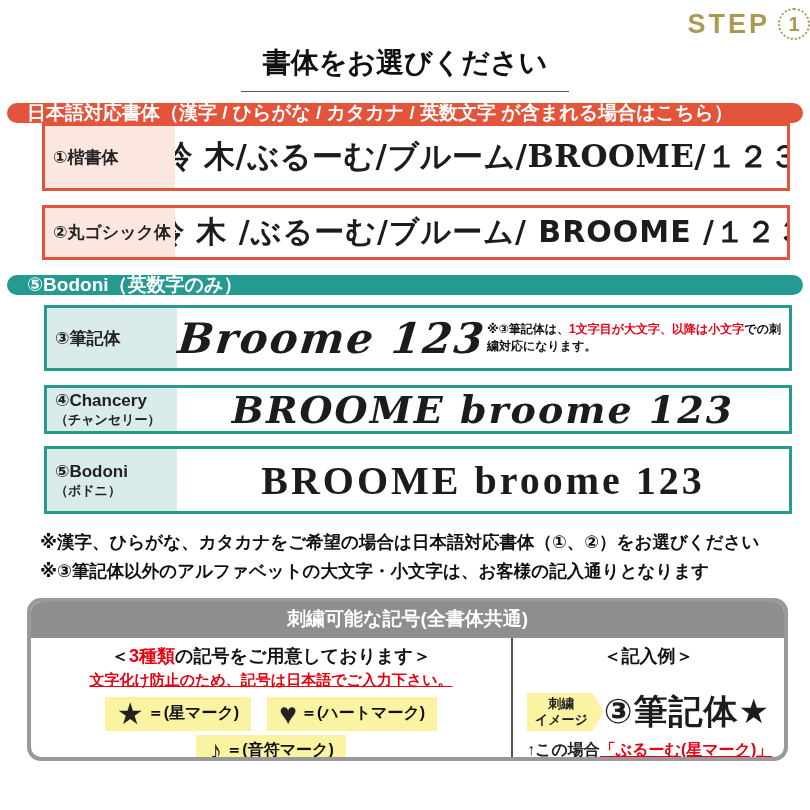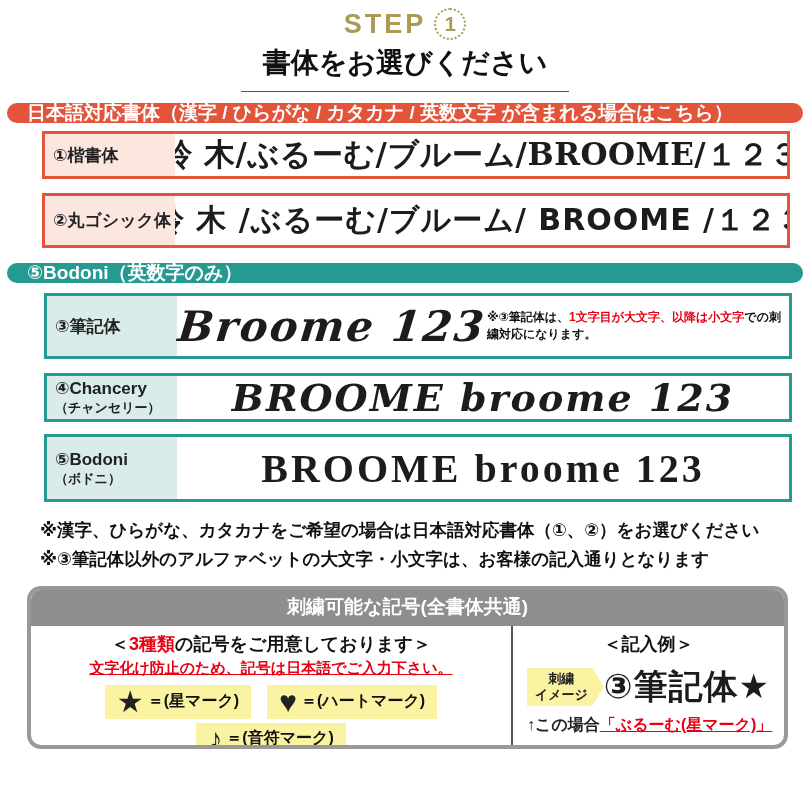--- a/index.html
+++ b/index.html
@@ -1,21 +1,21 @@
 <!DOCTYPE html>
 <html><head>
 <meta charset="utf-8">
 <style>
   * { margin:0; padding:0; box-sizing:border-box; }
   html,body { width:810px; height:810px; background:#fff; overflow:hidden;
     font-family:"Liberation Sans","DejaVu Sans",sans-serif; }
   .page { width:810px; height:810px; background:#fff; position:relative; padding-top:6px; }
 
   
-  .step-row { display:flex; justify-content:center; align-items:center; gap:8px; height:36px; }
+  .step-row { display:flex; justify-content:flex-end; align-items:center; gap:8px; height:36px; }
   .step-text { color:#ac9a52; font-size:27px; font-weight:600; letter-spacing:3px; }
   .step-circle { width:32px; height:32px; border:2px dotted #ac9a52; border-radius:50%;
     display:flex; align-items:center; justify-content:center; }
   .step-circle span { color:#ac9a52; font-size:20px; font-weight:600; }
   .title-wrap { text-align:center; margin-top:2px; }
   .title { display:inline-block; font-size:28px; font-weight:bold; color:#111;
     padding:0 22px 9px; border-bottom:1.5px solid #555; }
 
   
   .banner { margin:0 7px; height:20px; border-radius:16px; color:#fff; font-weight:bold;
@@ -27,21 +27,21 @@
   .font-box { display:flex; margin-left:42px; width:748px; background:#fff; }
   .font-box.red  { border:3px solid #e2553b; }
   .font-box.teal { border:3px solid #259a90;margin-left:44px; }
   .font-label { width:130px; flex:0 0 130px; display:flex; flex-direction:column;
     justify-content:center; padding-left:8px; font-size:17px; font-weight:bold; color:#222; }
   .font-label.pink  { background:#fbe6e0; }
   .font-label.ltteal{ background:#d9ece9; }
   .font-label .sub { font-size:13px; font-weight:bold; }
   .font-sample { flex:1; display:flex; align-items:center; justify-content:center;
     color:#1c1c1c; white-space:nowrap; overflow:hidden; }
-  .box1 { margin-top:8px;  height:48px;justify-content:center; }
+  .box1 {  height:68px;justify-content:center; }
   .box2 { margin-top:14px; height:55px; }
   .box3 { margin-top:10px; height:66px; }
   .box4 { margin-top:14px; height:49px; }
   .box5 { margin-top:12px; height:68px; }
   .s-kaisho { font-family:"DejaVu Serif","Liberation Serif",serif; font-weight:bold; font-size:31px; letter-spacing:0.5px; }
   .s-maru   { font-family:"DejaVu Sans","Liberation Sans",sans-serif; font-weight:bold; font-size:30px; letter-spacing:1px; }
   .s-script { font-family:"DejaVu Serif","Liberation Serif",serif; font-style:italic; font-weight:bold;
               font-size:42px; letter-spacing:2px; transform:skewX(-6deg); }
   .s-chancery { font-family:"DejaVu Serif","Liberation Serif",serif; font-style:italic; font-weight:bold;
               font-size:38px; letter-spacing:2px; }
@@ -66,21 +66,21 @@
   .sym-heading { text-align:center; font-size:18px; font-weight:bold; color:#111; }
   .sym-warning { text-align:center; font-size:15px; font-weight:bold; color:#e60012;
     text-decoration:underline; margin-top:3px; }
   .chip-row { display:flex; justify-content:center; gap:16px; margin-top:7px; }
   .chip { background:#faf3a2; display:flex; align-items:center; gap:4px; padding:2px 12px; }
   .chip .glyph { font-size:30px; line-height:1; color:#222; }
   .chip .glyph.note { font-size:28px; }
   .chip .eq { font-size:16px; font-weight:bold; color:#111; }
   .chip-row.single { margin-top:4px; }
 
-  .example-row { display:flex; align-items:center; justify-content:center; margin-top:8px; }
+  .example-row { display:flex; align-items:center; justify-content:center; margin-top:21px; }
   .stitch-tag { background:#faf3a2; padding:3px 10px 3px 8px; text-align:center;
     font-size:13px; font-weight:bold; color:#222; line-height:1.25;
     clip-path:polygon(0 0, 85% 0, 100% 50%, 85% 100%, 0 100%); padding-right:16px; }
   .example-sample { font-family:"DejaVu Sans",sans-serif; font-weight:bold; font-size:34px;
     letter-spacing:1px; color:#1c1c1c; white-space:nowrap; }
   .example-caption { font-size:16px; font-weight:600; color:#222; line-height:1.5;
     margin:3px 0 0 14px; }
   .caption-red { color:#e60012; text-decoration:underline; }
 </style>
 </head>

